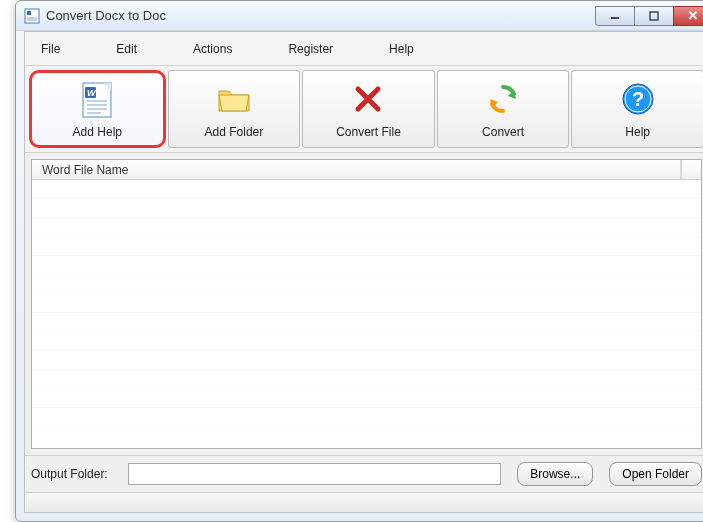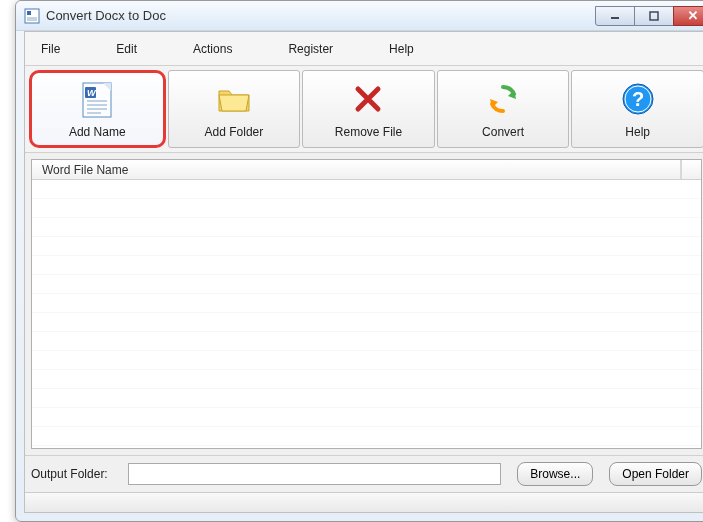--- a/index.html
+++ b/index.html
@@ -209,38 +209,38 @@
       <div class="tb-btn highlight">
         <span class="tb-icon">
           <svg viewBox="0 0 40 40">
               <rect x="6" y="4" width="28" height="34" fill="#fdfdff" stroke="#5a8cc0"></rect>
               <polygon points="26,4 34,4 34,12" fill="#dde8f5"></polygon>
               <rect x="8" y="8" width="11" height="11" rx="1" fill="#3a6bb0"></rect>
               <text x="10" y="17" font-size="9" font-style="italic" font-weight="bold" fill="#fff">W</text>
               <path d="M10 22h20M10 26h20M10 30h20M10 34h14" stroke="#aac3dc" stroke-width="1.5"></path>
             </svg>
         </span>
-        <span class="tb-label">Add Name</span>
+        <span class="tb-label">Add Help</span>
       </div>
       <div class="tb-btn">
         <span class="tb-icon">
           <svg viewBox="0 0 40 40">
               <path d="M5 12h10l3 4h17v16H5z" fill="#f6d56b" stroke="#c9a326"></path>
               <path d="M5 16h30l-3 16H8z" fill="#fde893" stroke="#c9a326"></path>
             </svg>
         </span>
         <span class="tb-label">Add Folder</span>
       </div>
       <div class="tb-btn">
         <span class="tb-icon">
           <svg viewBox="0 0 40 40">
               <path d="M10 10 L30 30 M30 10 L10 30" stroke="#c62828" stroke-width="5" stroke-linecap="round"></path>
             </svg>
         </span>
-        <span class="tb-label">Remove File</span>
+        <span class="tb-label">Convert File</span>
       </div>
       <div class="tb-btn">
         <span class="tb-icon">
           <svg viewBox="0 0 40 40">
             <path d="M20 8 a12 12 0 0 1 11 7" fill="none" stroke="#4caf50" stroke-width="4" stroke-linecap="round"></path>
             <polygon points="31,11 33,20 25,17" fill="#4caf50"></polygon>
             <path d="M20 32 a12 12 0 0 1 -11 -7" fill="none" stroke="#ff9800" stroke-width="4" stroke-linecap="round"></path>
             <polygon points="9,29 7,20 15,23" fill="#ff9800"></polygon>
           </svg>
         </span>

